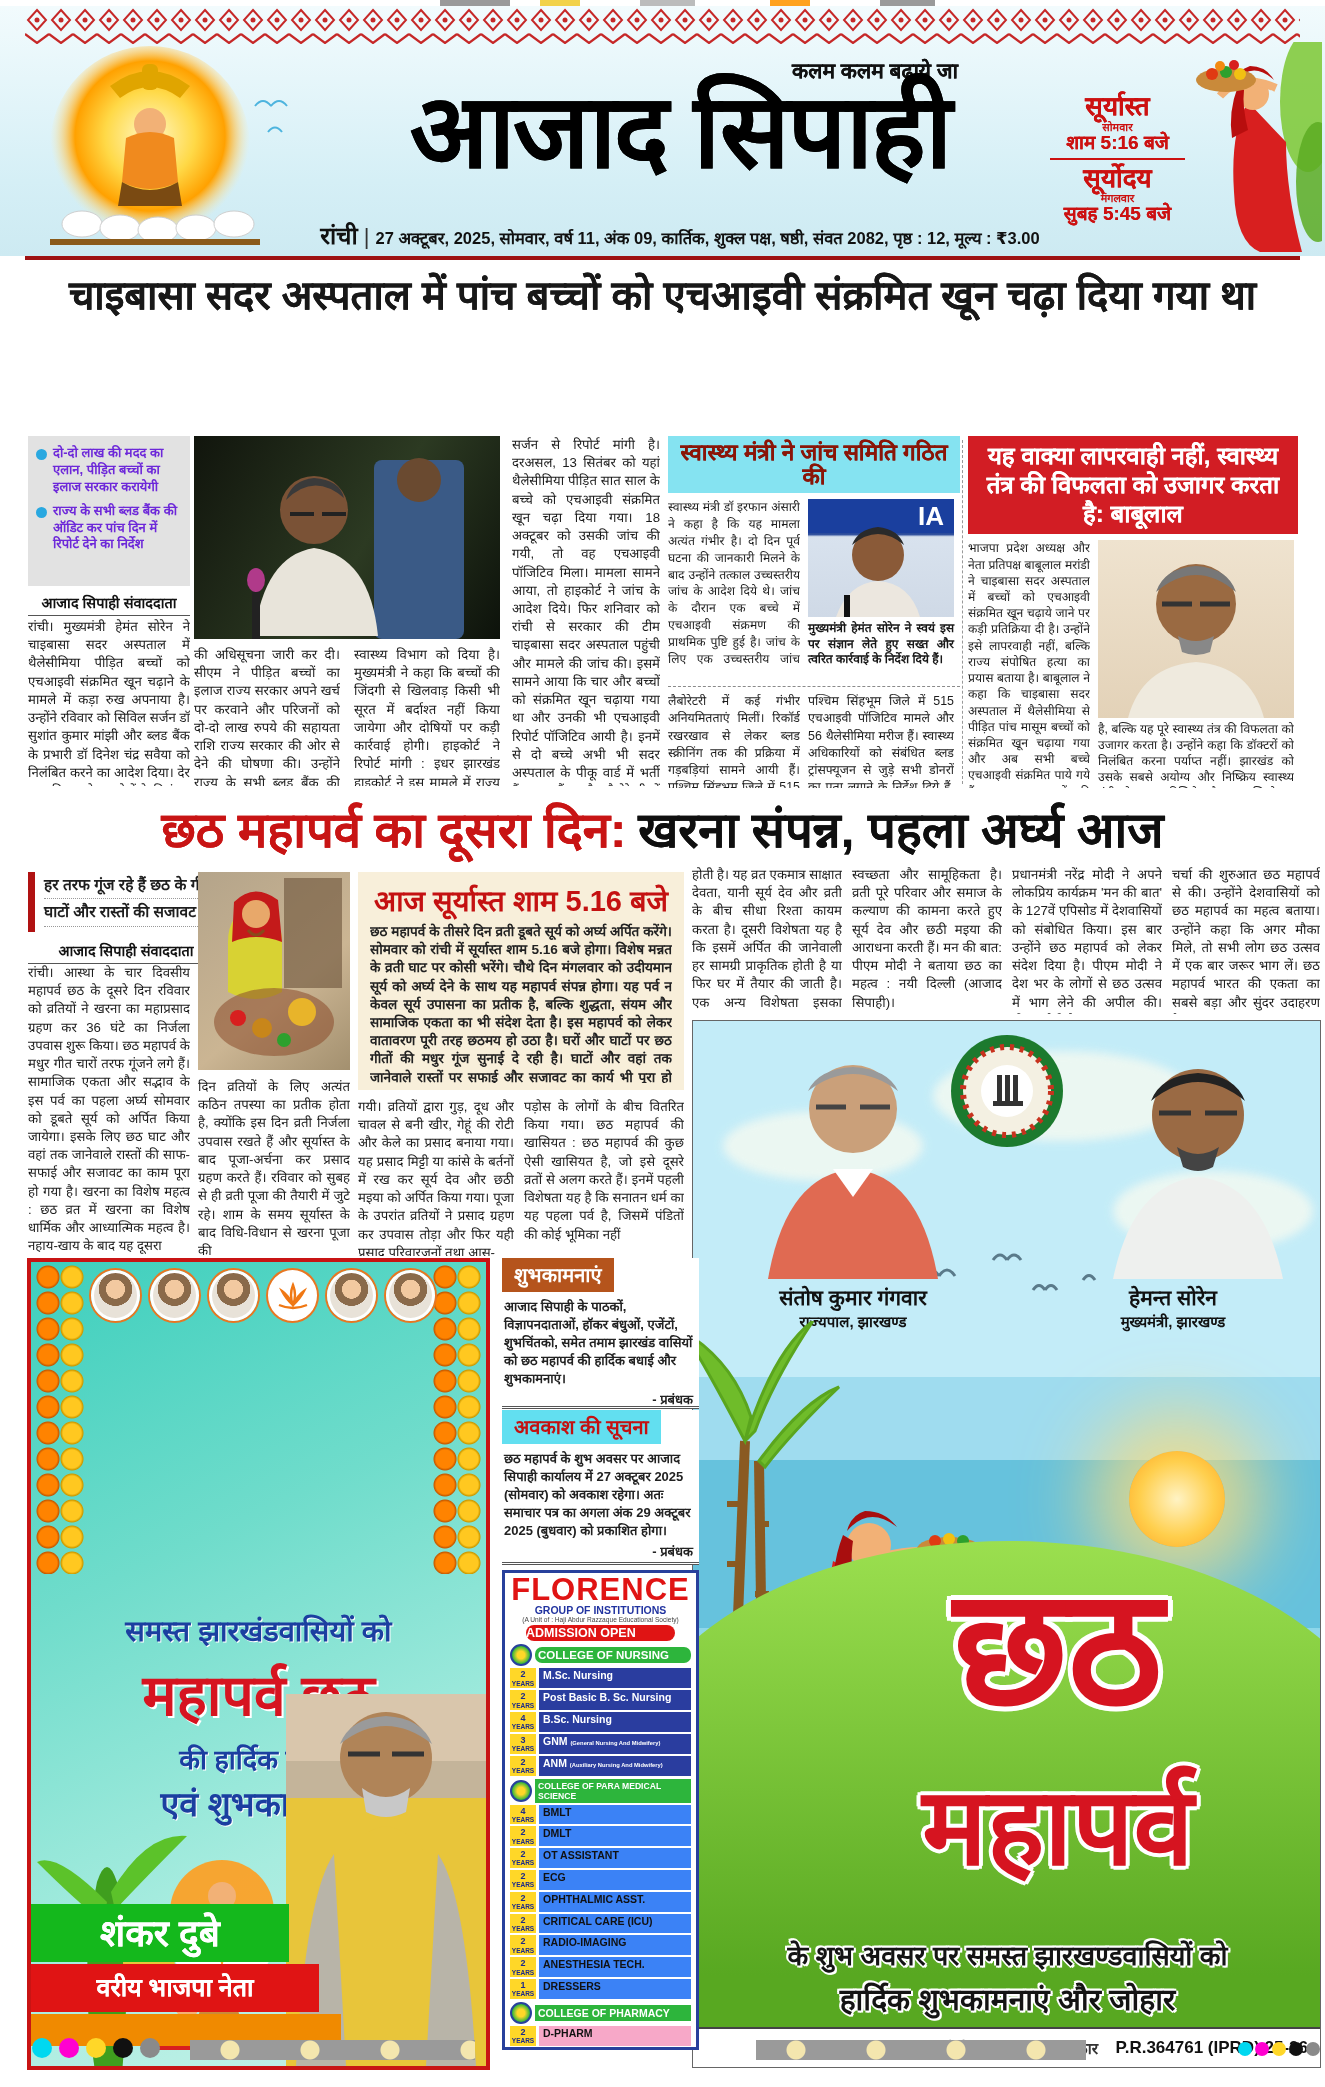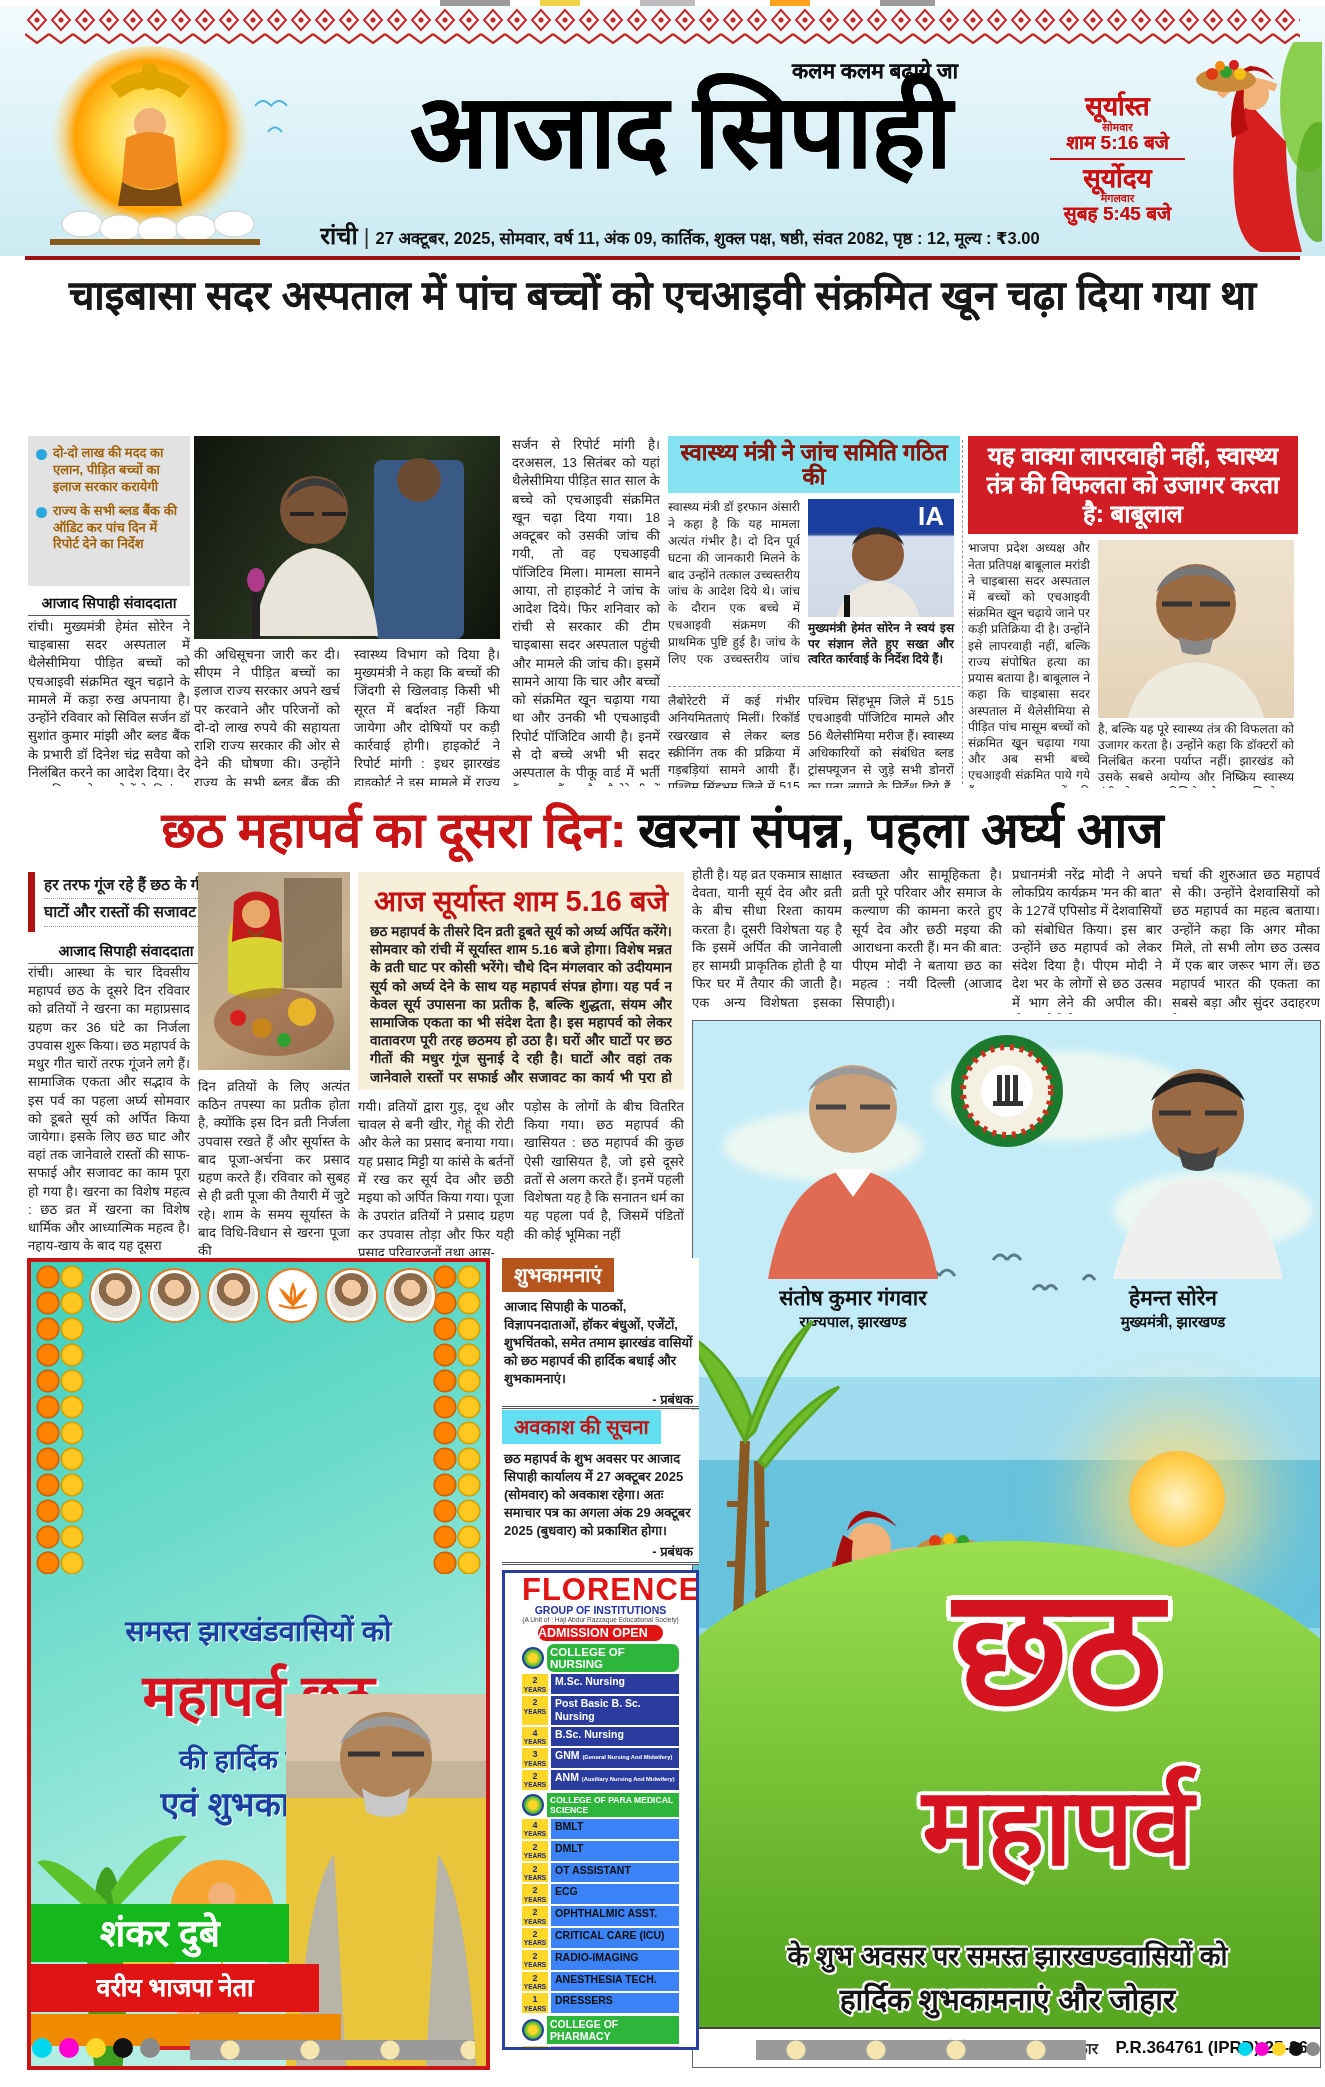--- a/index.html
+++ b/index.html
@@ -27,21 +27,21 @@
   #sun-times hr{border:none;border-top:2px solid #cc1111;margin:4px 10px;}
   #lady-art{left:1190px;top:36px;width:132px;height:214px;}
   #mast-rule{left:25px;top:256px;width:1275px;height:4px;background:#9e1212;}
   
   #kicker{left:0;top:266px;width:1325px;text-align:center;font-size:40px;color:#181818;white-space:nowrap;}
   #headline1{left:0;top:316px;width:1325px;text-align:center;font-size:59px;color:#000;white-space:nowrap;letter-spacing:-1px;}
   
   #bullets-box{left:28px;top:436px;width:162px;height:150px;background:#e2e2e2;padding:9px 8px;box-sizing:border-box;}
   .bullet{display:flex;gap:6px;margin-bottom:7px;}
   .bullet .dot{flex:0 0 11px;width:11px;height:11px;border-radius:50%;background:#29a8e0;margin-top:4px;}
-  .bullet .btxt{font-size:13px;font-weight:800;line-height:1.3;color:#a16207;}
+  .bullet .btxt{font-size:13px;font-weight:800;line-height:1.3;color:#6d28d9;}
   .byline{text-align:center;font-size:14.5px;font-weight:800;color:#111;border-bottom:1px solid #555;padding-bottom:3px;}
   #byline1{left:28px;top:592px;width:162px;}
   #s1c1{left:28px;top:618px;width:162px;height:168px;}
   #photo-cm{left:194px;top:436px;width:306px;height:203px;background:linear-gradient(120deg,#11150d,#2c3a22 55%,#0d120b);overflow:hidden;}
   #s1c2{left:194px;top:646px;width:146px;height:140px;}
   #s1c3{left:354px;top:646px;width:146px;height:140px;}
   #s1c4{left:512px;top:436px;width:148px;height:350px;}
   
   #minister-box{left:668px;top:436px;width:292px;height:352px;overflow:hidden;}
   #m-head{background:#85e3f1;color:#8a1508;font-size:22.5px;text-align:center;padding:5px 2px;line-height:1.05;}
@@ -120,21 +120,21 @@
   #strip-role{bottom:54px;width:288px;height:48px;background:#e01414;font-size:25px;padding-top:8px;box-sizing:border-box;}
   #strip-orange{bottom:20px;width:310px;height:32px;background:#f08a00;}
   
   .small-box{left:502px;width:197px;background:#fff;}
   .sb-head{display:inline-block;color:#fff;font-size:20px;font-weight:900;padding:3px 12px 4px;}
   .sb-body{font-size:13px;font-weight:700;line-height:1.38;color:#222;padding:6px 2px 0;text-align:left;}
   .sb-sign{text-align:right;font-size:13px;font-weight:800;color:#222;padding:2px 6px 0;}
   #greet-box{top:1258px;height:148px;border-bottom:3px double #555;}
   #holiday-box{top:1410px;height:152px;border-bottom:3px double #555;}
   
-  #florence{left:502px;top:1570px;width:197px;height:480px;border:3px solid #28409c;box-sizing:border-box;background:#fff;padding:2px 17px;overflow:hidden;}
+  #florence{left:502px;top:1570px;width:197px;height:480px;border:3px solid #28409c;box-sizing:border-box;background:#fff;padding:2px 5px;overflow:hidden;}
   #f-title{color:#e01414;font-size:31px;font-weight:900;text-align:center;line-height:.95;letter-spacing:1px;}
   #f-sub{color:#2133a0;font-size:10.5px;font-weight:800;text-align:center;}
   #f-unit{color:#444;font-size:6.6px;text-align:center;}
   #f-admission{background:#e01414;color:#fff;font-size:12.5px;font-weight:900;text-align:left;border-radius:9px;margin:2px 16px;padding:1px 0;}
   .f-college{display:flex;align-items:center;gap:3px;margin:3px 0 2px;}
   .f-logo{flex:0 0 18px;width:18px;height:18px;border-radius:50%;border:2px solid #28409c;background:radial-gradient(#ffd728 30%,#2db53c 70%);}
   .f-cbar{flex:1;background:#2db53c;color:#fff;font-weight:900;padding:2px 3px;}
   .f-row{display:flex;gap:3px;margin-bottom:2px;}
   .f-chip{flex:0 0 26px;background:#ffd728;color:#1b2a8a;font-size:6.5px;font-weight:800;text-align:center;line-height:1.15;padding:1px 0;}
   .f-chip .n{font-size:9px;display:block;}

